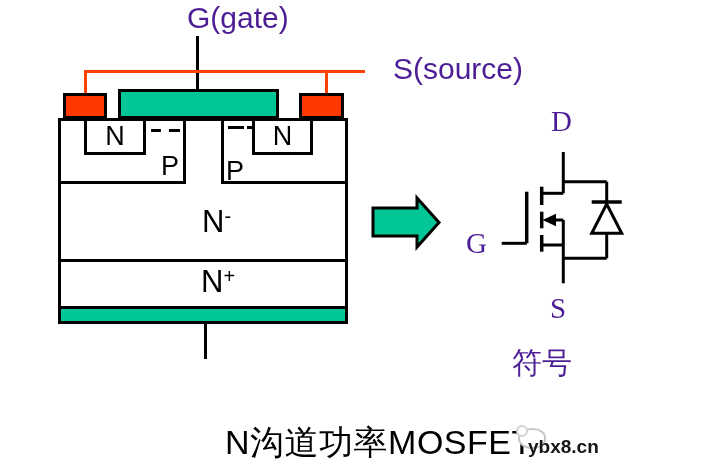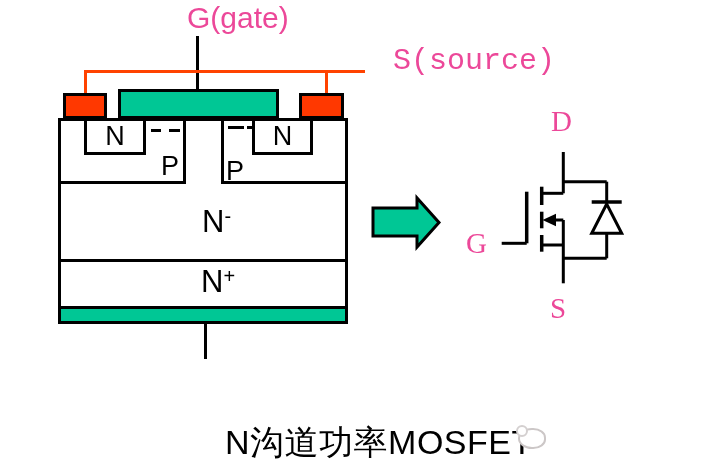--- a/index.html
+++ b/index.html
@@ -5,21 +5,21 @@
   :root{
     --teal:#00c795; --red:#ff3800; --wire:#ff4200; --line:#000000; --wm-gray:#b8b2b2;
   }
   html,body{margin:0;padding:0;background:#ffffff;}
   #stage{
     position:relative; width:714px; height:474px; background:#ffffff;
     font-family:"Liberation Sans", sans-serif; color:#000; overflow:hidden;
   }
   .hline,.vline{position:absolute; background:var(--line);}
   .redline{position:absolute; background:var(--wire);}
-  .lbl{position:absolute; white-space:nowrap; color:#ec4899;}
+  .lbl{position:absolute; white-space:nowrap; color:#4c1d95;}
   .lbl-30{font-size:30px;}
   .serif-lbl{font-family:"Liberation Serif","DejaVu Serif",serif; font-size:29px;}
   .region-box{position:absolute; box-sizing:border-box; border:3px solid var(--line); background:#fff;
     display:flex; align-items:center; justify-content:center;}
   .electrode{position:absolute; box-sizing:border-box; border:3px solid var(--line); background:var(--red);}
   .gate-electrode{position:absolute; box-sizing:border-box; border:3px solid var(--line); background:var(--teal);}
   .body-outline{position:absolute; box-sizing:border-box; border:3px solid var(--line); background:#fff;}
   .drain-metal{position:absolute; box-sizing:border-box; border:3px solid var(--line); background:var(--teal);}
   .dash{position:absolute; background:var(--line); height:3px;}
   .sup{font-size:20px; position:relative; top:-9px; letter-spacing:0;}
@@ -41,21 +41,21 @@
 <div id="stage">
 
   <div class="lbl lbl-30" style="left:187px; top:1px;">G(gate)</div>
 
   <div class="vline" style="left:196px; top:36px; width:3px; height:54px;"></div>
 
   <div class="redline" style="left:84px; top:70px; width:281px; height:3px;"></div>
   <div class="redline" style="left:84px; top:70px; width:3px; height:25px;"></div>
   <div class="redline" style="left:325px; top:70px; width:3px; height:25px;"></div>
 
-  <div class="lbl lbl-30" style="left:393px; top:44px;font-family:Liberation Mono, monospace;">S(source)</div>
+  <div class="lbl lbl-30" style="left:393px; top:52px;">S(source)</div>
 
   <div class="electrode" style="left:63px; top:93px; width:44px; height:26px;"></div>
   <div class="electrode" style="left:299px; top:93px; width:45px; height:26px;"></div>
   <div class="gate-electrode" style="left:118px; top:89px; width:161px; height:30px;"></div>
 
   <div class="body-outline" style="left:58px; top:118px; width:290px; height:206px;"></div>
 
   <div class="region-box" style="left:84px; top:118px; width:62px; height:37px;">
     <span class="n-well-lbl">N</span>
   </div>
@@ -115,18 +115,20 @@
 
       <path d="M111.7,36.7 V58"></path>
       <path d="M96.7,57 H126.7" stroke-width="3.5"></path>
       <polygon points="111.7,59 96.7,88.3 126.7,88.3" fill="#fff"></polygon>
       <path d="M111.7,88.3 V113.3"></path>
     </g>
 
     <polygon points="47.5,75 61,68.8 61,81.2" fill="#000" stroke="none"></polygon>
   </svg>
 
+  <div class="lbl" style="left:512px; top:343px; font-size:30px;">符号</div>
 
   <div id="caption">N沟道功率MOSFET</div>
 
   <div id="wm-logo"></div>
+  <div id="wm-site">ybx8.cn</div>
 
 </div>
 
 </body></html>

